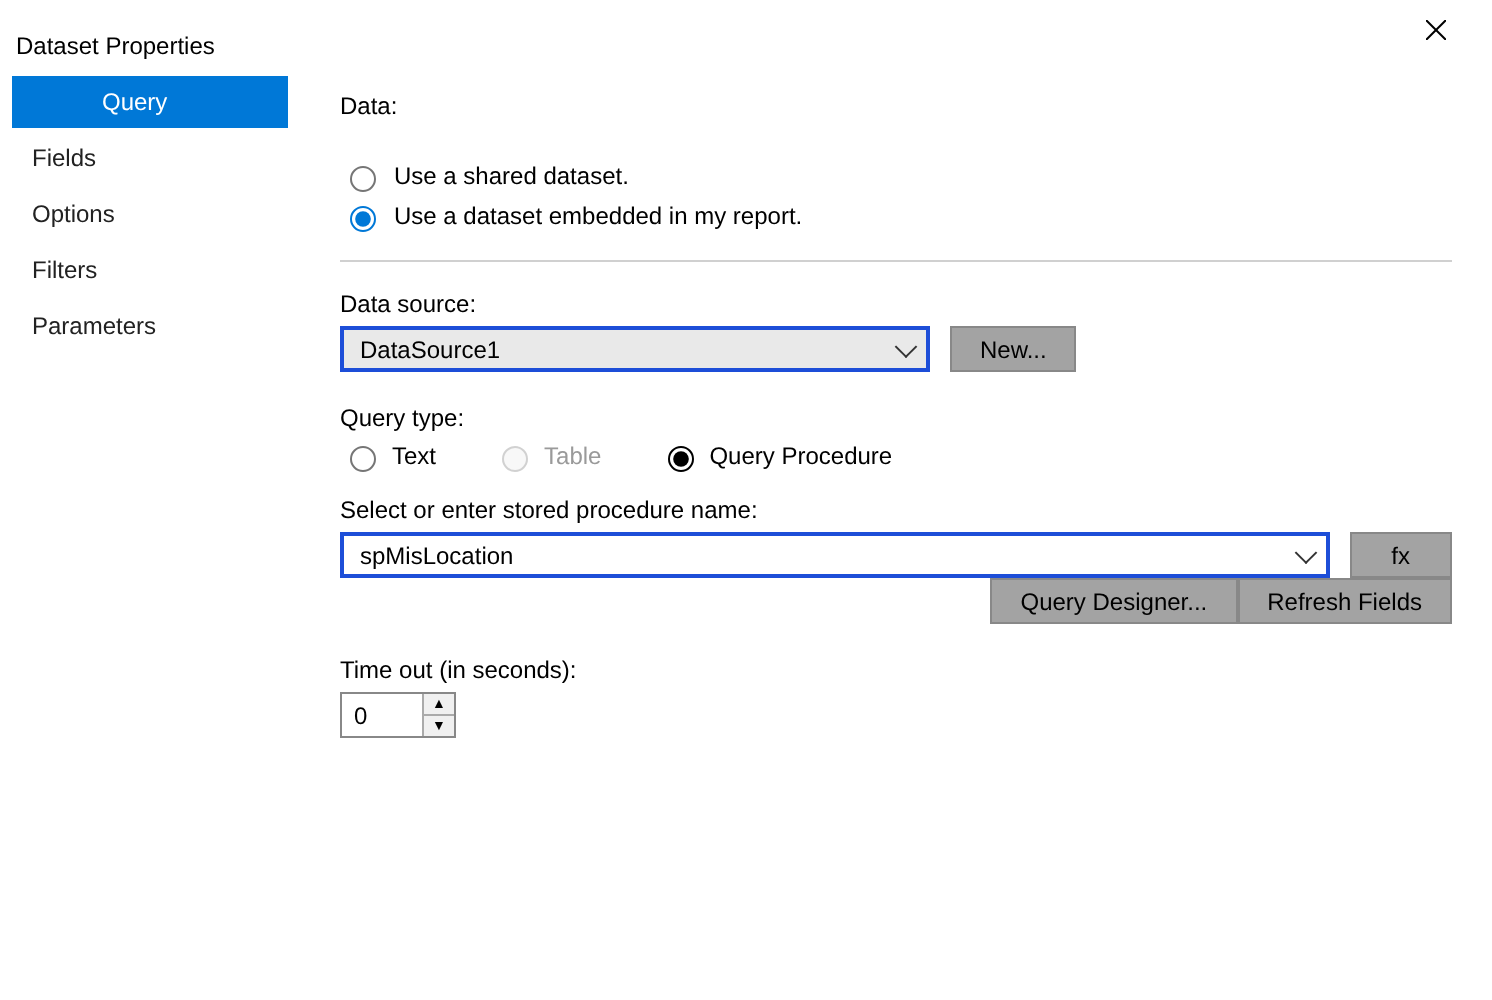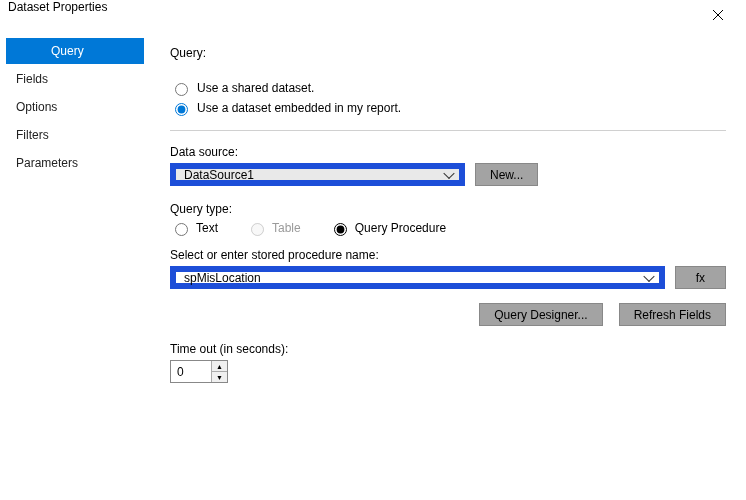--- a/index.html
+++ b/index.html
@@ -8,21 +8,21 @@
     font-family: "Segoe UI", Tahoma, sans-serif;
     font-size: 12px;
     background: #fff;
     color: #000;
     width: 746px;
     height: 500px;
     overflow: hidden;
   }
   .titlebar {
     display: flex;
-    align-items: flex-start;
+    align-items: flex-end;
     height: 30px;
     padding: 0 8px;
     background: #fff;
   }
   .titlebar-title { flex: 1; font-size: 12px; }
   .close-btn {
     width: 40px; height: 30px;
     display: flex; align-items: center; justify-content: center;
     font-size: 14px;
     cursor: pointer;
@@ -76,21 +76,21 @@
     width: 13px; height: 13px;
   }
   .hr {
     border: none;
     border-top: 1px solid #d0d0d0;
     margin: 14px 0 14px 0;
   }
   .row { display: flex; align-items: center; gap: 10px; }
   .select {
     height: 23px;
-    border: 6px solid #1d4ed8;
+    border: 2px solid #1d4ed8;
     background: #e9e9e9;
     padding: 0 22px 0 8px;
     display: flex;
     align-items: center;
     position: relative;
     cursor: pointer;
   }
   .select.white { background: #fff; }
   .select .chev {
     position: absolute;
@@ -118,22 +118,21 @@
     align-items: center;
     gap: 28px;
     margin-top: 4px;
   }
   .qtype-row .opt { display: flex; align-items: center; gap: 5px; }
   .qtype-row .opt.disabled { color: #9a9a9a; }
   .qtype-row input[type=radio] { accent-color: #000; width:13px; height:13px;}
   .button-row {
     display: flex;
     justify-content: flex-end;
-    gap: 16px;
-    margin-top: 14px;
+    gap: 0;
   }
   .spinner {
     display: inline-flex;
     border: 1px solid #888;
     height: 23px;
   }
   .spinner input {
     border: none;
     width: 40px;
     padding: 0 6px;
@@ -176,21 +175,21 @@
   <div class="sidebar">
     <div class="nav-item selected"><span>Query</span></div>
     <div class="nav-item"><span>Fields</span></div>
     <div class="nav-item"><span>Options</span></div>
     <div class="nav-item"><span>Filters</span></div>
     <div class="nav-item"><span>Parameters</span></div>
   </div>
 
   <div class="main">
 
-    <div class="label">Query:</div>
+    <div class="label">Data:</div>
 
     <div style="height:12px"></div>
 
     <label class="radio-row">
       <input type="radio" name="dsmode" style="">
       <span>Use a shared dataset.</span>
     </label>
     <label class="radio-row">
       <input type="radio" name="dsmode" checked="" style="">
       <span>Use a dataset embedded in my report.</span>

